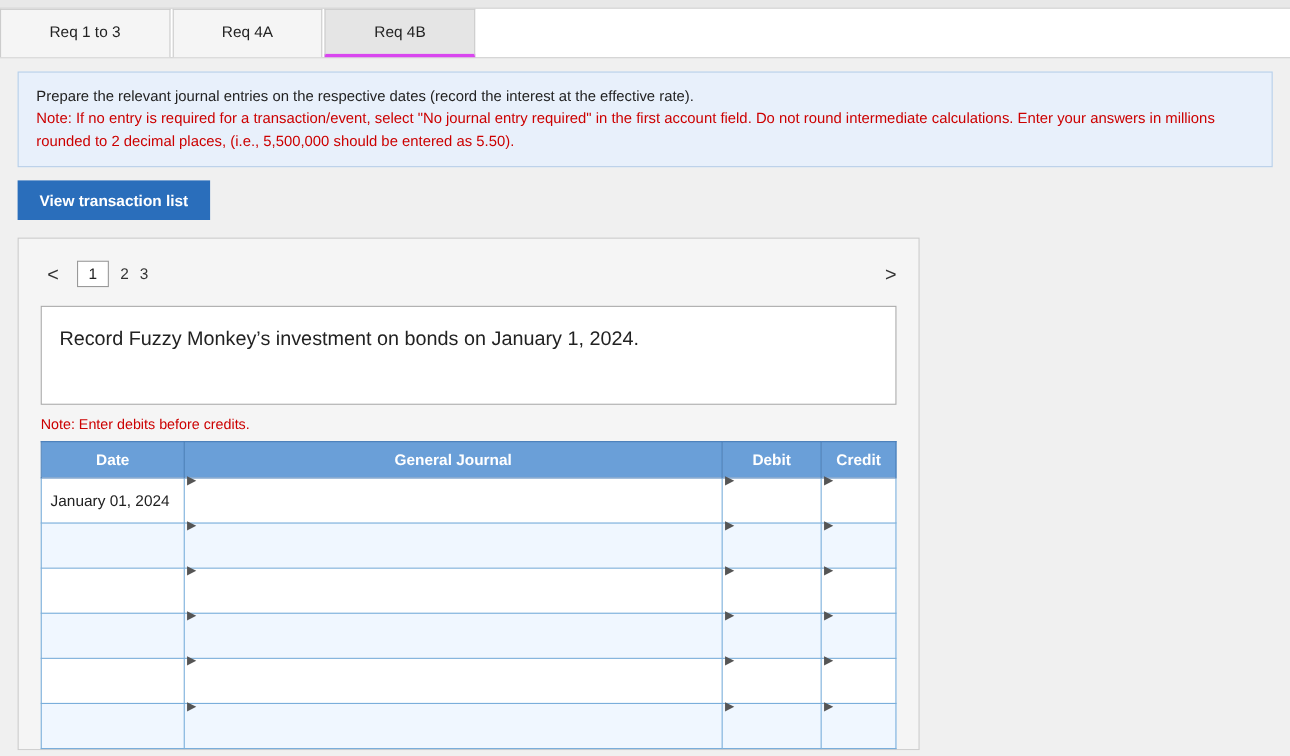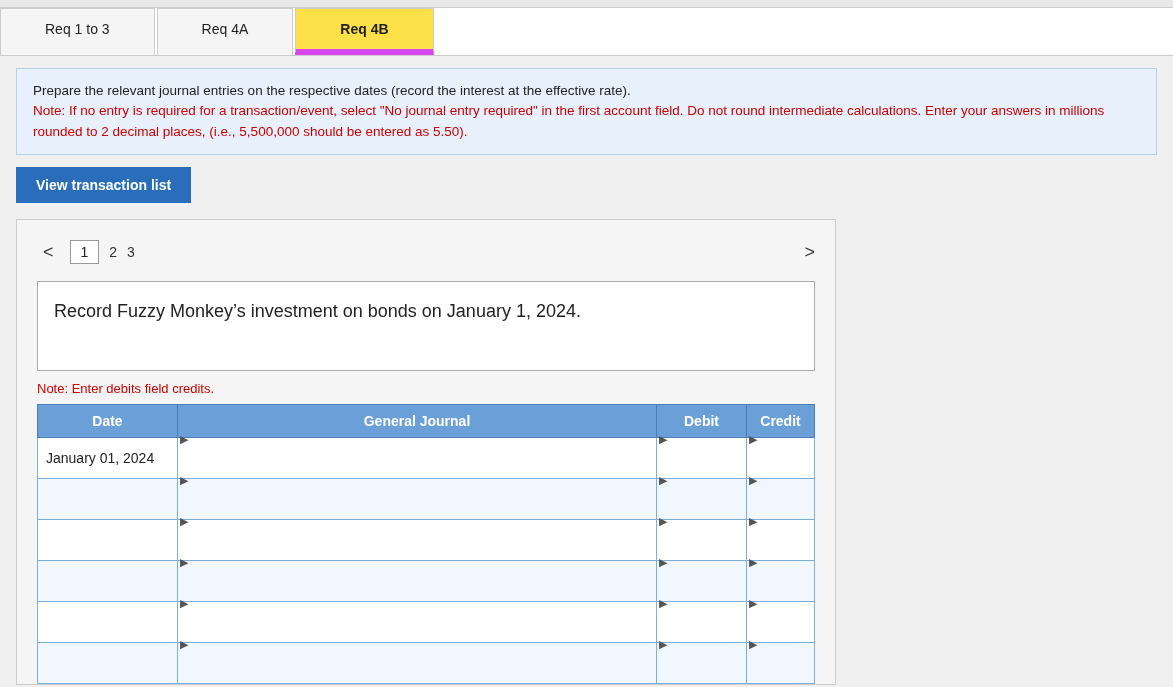--- a/index.html
+++ b/index.html
@@ -27,23 +27,23 @@
       padding: 12px 44px;
       border: 1px solid #ccc;
       border-bottom: none;
       background: #f5f5f5;
       cursor: pointer;
       margin-right: 2px;
       font-size: 14px;
     }
 
     .tab.active {
-      background: #fde047;
-      border-bottom: 6px solid #d946ef;
-      font-weight: bold;
+      background: #e5e5e5;
+      border-bottom: 3px solid #d946ef;
+      font-weight: normal;
     }
 
     .info-box {
       background: #e8f0fb;
       border: 1px solid #b8cfe8;
       margin: 12px 16px;
       padding: 12px 16px;
       font-size: 13.5px;
       line-height: 1.5;
     }
@@ -143,21 +143,21 @@
 
     .journal-table thead th {
       padding: 8px 10px;
       border: 1px solid #4a7fb8;
       font-weight: bold;
       text-align: center;
     }
 
     .journal-table thead th.col-date {
       text-align: center;
-      width: 140px;
+      width: 130px;
     }
 
     .journal-table thead th.col-journal {
       text-align: center;
     }
 
     .journal-table thead th.col-debit {
       width: 90px;
       text-align: center;
     }
@@ -235,21 +235,21 @@
   <div class="page-nav">
     <button class="nav-arrow">&lt;</button>
     <span class="page-num">1</span>
     <span class="page-num-inactive">2</span>
     <span class="page-num-inactive">3</span>
     <span class="nav-right">&gt;</span>
   </div>
 
   <div class="description-box">Record Fuzzy Monkey’s investment on bonds on January 1, 2024.</div>
 
-  <div class="note-credits">Note: Enter debits field credits.</div>
+  <div class="note-credits">Note: Enter debits before credits.</div>
 
   <table class="journal-table">
     <thead>
       <tr>
         <th class="col-date">Date</th>
         <th class="col-journal">General Journal</th>
         <th class="col-debit">Debit</th>
         <th class="col-credit">Credit</th>
       </tr>
     </thead>

